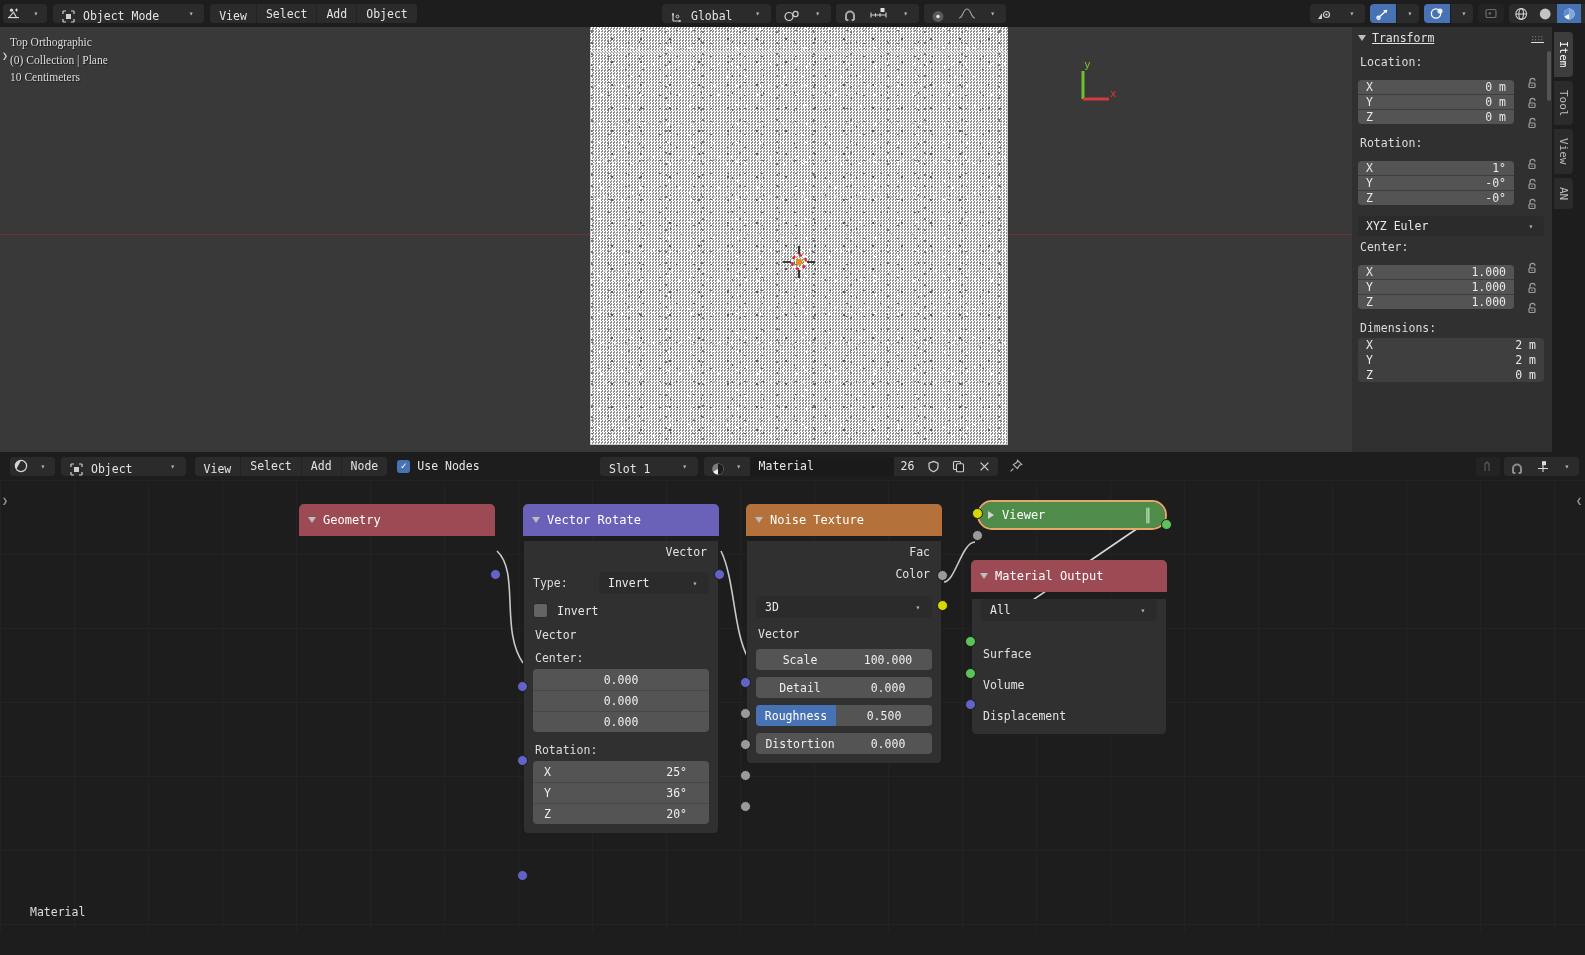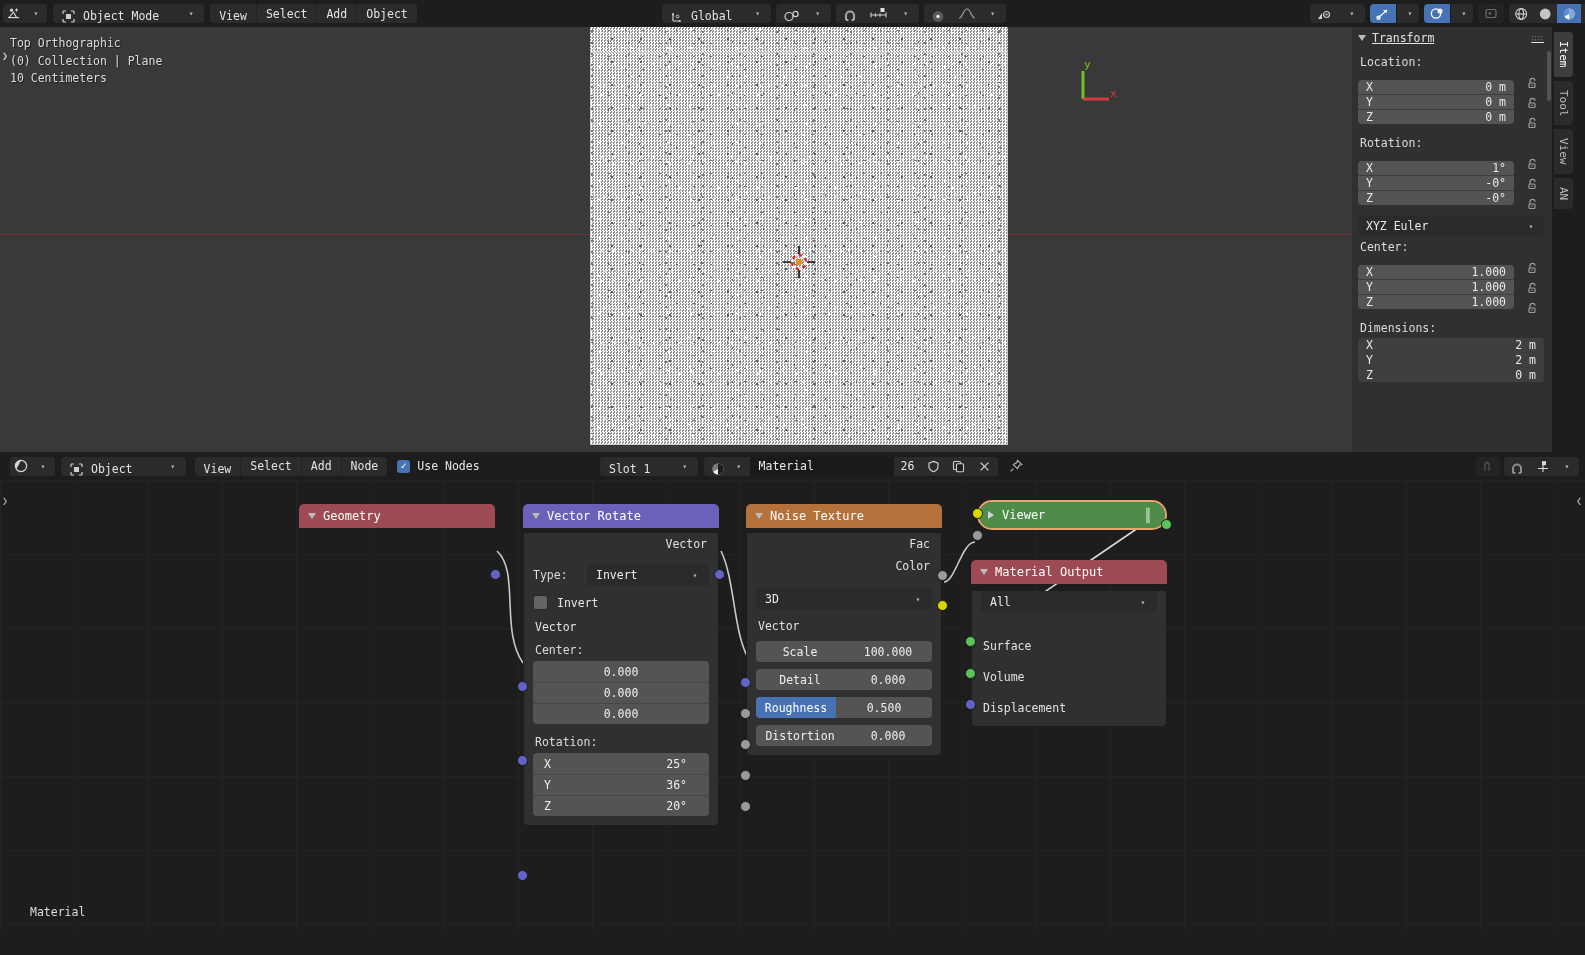--- a/index.html
+++ b/index.html
@@ -74,21 +74,21 @@
       radial-gradient(circle at 77% 52%, #5e5e5e 0 1px, transparent 1px),
       radial-gradient(circle at 22% 71%, #f0f0f0 0 1px, transparent 1px),
       radial-gradient(circle at 60% 88%, #676767 0 1px, transparent 1px),
       radial-gradient(circle at 90% 19%, #efefef 0 1px, transparent 1px),
       radial-gradient(circle at 5% 45%, #7a7a7a 0 1px, transparent 1px),
       radial-gradient(circle at 35% 60%, #cfcfcf 0 1px, transparent 1px);
     background-size: 17px 13px, 23px 19px, 29px 23px, 19px 29px, 31px 17px, 13px 31px, 37px 11px, 11px 37px;
     mix-blend-mode: normal;
   }
   .plane-edge { position:absolute; background:#c9c9c9; }
-  .vp-text { position: absolute; left: 10px; color: #dcdcdc; font-size: 11.5px; text-shadow: 1px 1px 0 #00000070; }
+  .vp-text { position: absolute; left: 10px; color: #dcdcdc; font-size: 11.5px; text-shadow: 1px 1px 0 #00000070; font-family: Liberation Serif, serif; }
   .vp-chevron { position:absolute; left:2px; top: 23px; color:#c9c9c9; font-size: 10px; }
   .cursor3d {
     position: absolute; left: 783px; top: 219px; width: 32px; height: 32px;
   }
   .gizmo { position: absolute; right: 235px; top: 30px; width: 56px; height: 52px; }
 
   
   .npanel {
     position: absolute; top: 27px; left: 1352px; width: 200px; height: 425px;
     background: #303030;
@@ -164,21 +164,21 @@
       linear-gradient(to bottom, #232323 1px, transparent 1px);
     background-size: 74px 74px;
     overflow: hidden;
   }
   .ne-chevL { position:absolute; left:2px; top:15px; color:#9a9a9a; font-size:10px; }
   .ne-chevR { position:absolute; right:3px; top:15px; color:#9a9a9a; font-size:10px; }
   .ne-foot { position: absolute; left: 30px; bottom: 36px; color:#dcdcdc; font-size:11.5px; }
 
   .node { position: absolute; border-radius: 6px; overflow: visible; }
   .node-hdr {
-    height: 24px; display: flex; align-items: center; gap: 7px;
+    height: 32px; display: flex; align-items: center; gap: 7px;
     padding-left: 9px; font-size: 12px; color: #ffffff;
     border-radius: 5px 5px 0 0;
   }
   .node-body {
     background: #303030; border-radius: 0 0 5px 5px;
     padding-bottom: 7px;
     border: 1px solid #1c1c1c; border-top: none;
   }
   .n-out { height: 22px; display:flex; align-items:center; justify-content:flex-end;
            padding-right: 11px; font-size: 11.5px; color: #e2e2e2; }
@@ -201,21 +201,21 @@
   .nf-center { width:100%; text-align:center; }
   .nf-l { flex:1; padding-left: 11px; }
   .nf-r { padding-right: 22px; }
   .nf-lc { flex: 1; text-align: center; }
   .nf-rc { flex: 1; text-align: center; }
   .n-select {
     height: 22px; margin: 4px 9px; background: #2b2b2b; border-radius: 4px;
     display:flex; align-items:center; justify-content:space-between;
     padding: 0 9px; font-size: 11.5px; color: #eaeaea;
   }
-  .n-typerow { display:flex; align-items:center; gap:2px; margin: 3px 9px; font-size:11.5px; }
+  .n-typerow { display:flex; align-items:center; gap:14px; margin: 3px 9px; font-size:11.5px; }
   .n-typerow .lab { color:#dcdcdc; }
   .n-checkrow { display:flex; align-items:center; gap:9px; margin: 4px 9px 2px 9px; font-size:11.5px;}
   .n-cb { width:15px; height:15px; border-radius:3px; background:#646464; border:1px solid #2a2a2a; }
 
   .node.collapsed .node-hdr { border-radius: 13px; height: 26px; }
   .node.active { outline: 2px solid #e0a05a; outline-offset: 0px; border-radius:6px;}
   .node.active.collapsed { outline-color:#e3a86b; border-radius: 14px; }
 
   svg.links { position:absolute; left:0; top:0; width:1585px; height:475px; pointer-events:none; }
 

